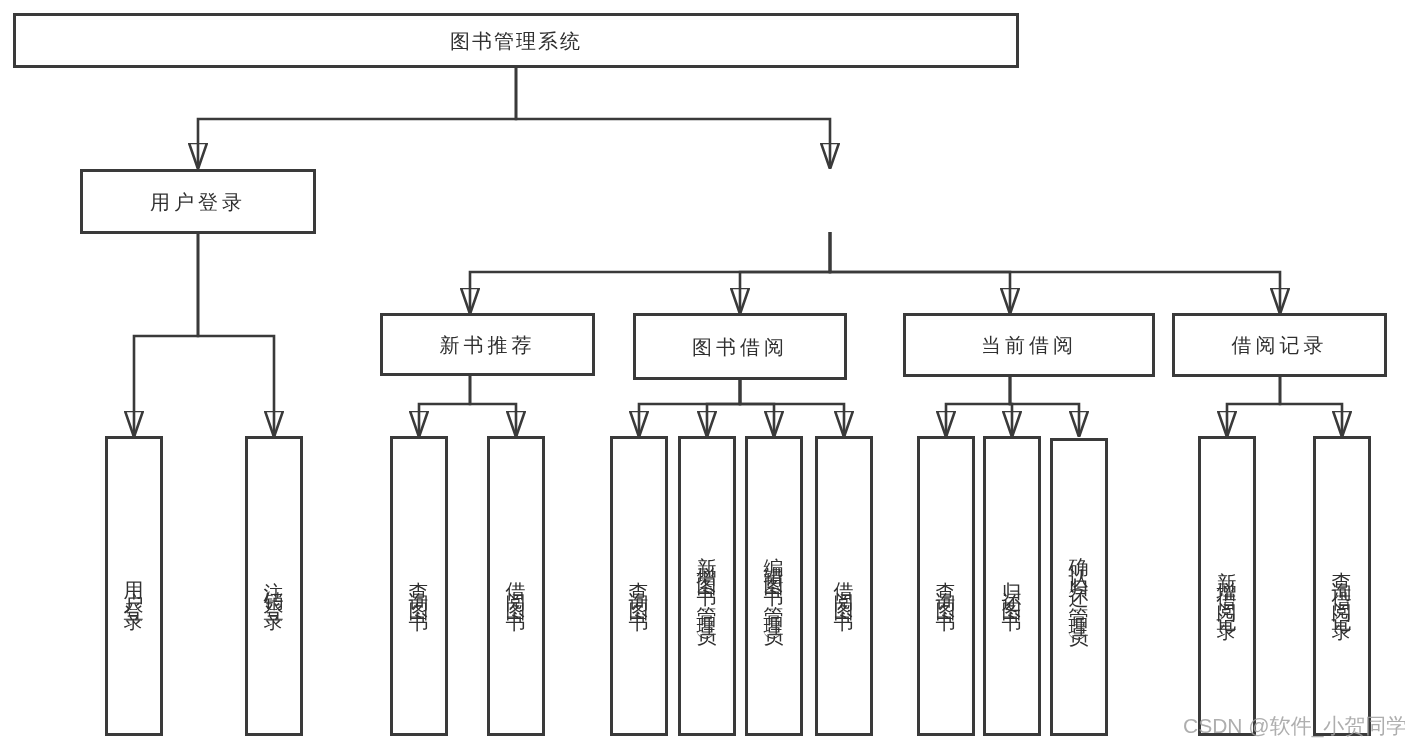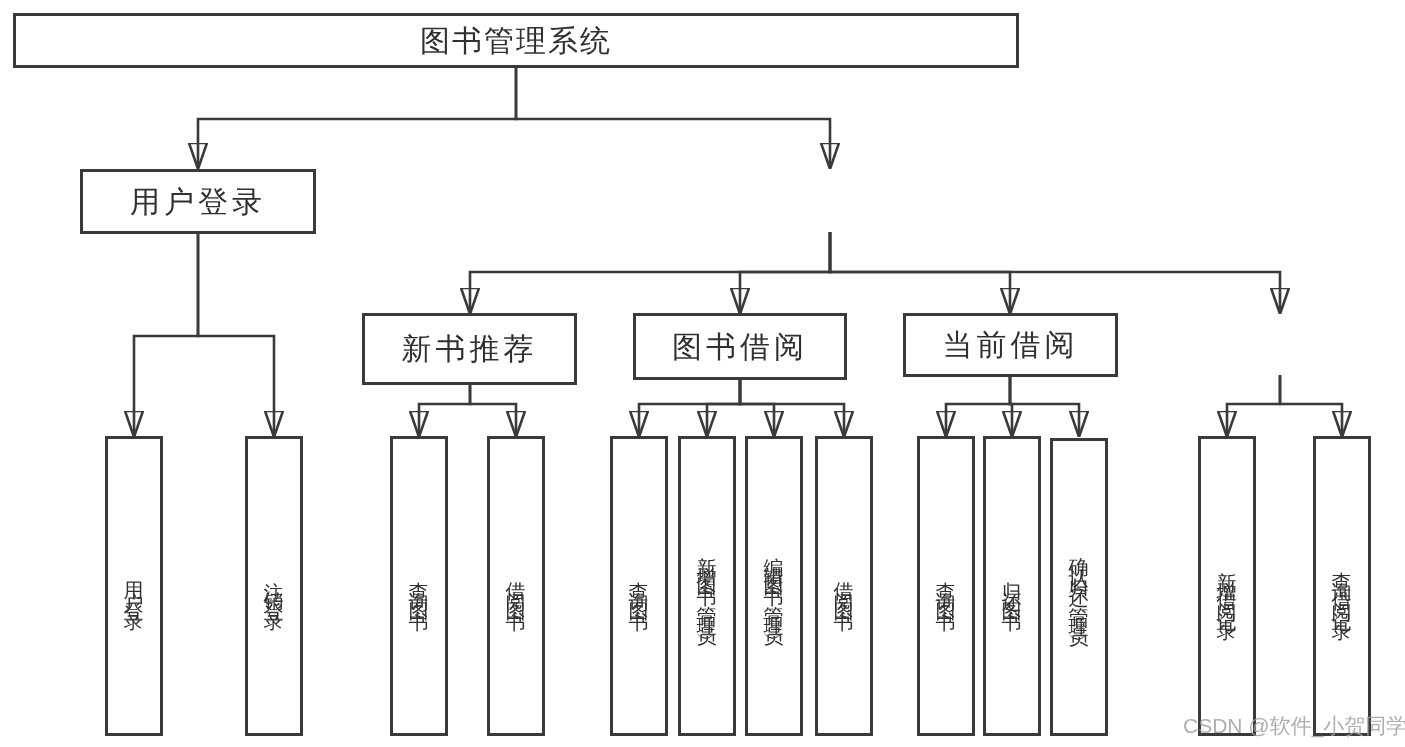--- a/index.html
+++ b/index.html
@@ -6,21 +6,21 @@
   .canvas {
     position:relative; width:1405px; height:747px; background:#ffffff;
     font-family:"Liberation Sans", sans-serif; color:#303030; overflow:hidden;
   }
   svg.connectors { position:absolute; left:0; top:0; width:1405px; height:747px; }
   svg.connectors path { fill:none; stroke:#3a3a3a; stroke-width:2.6; }
   .box {
     position:absolute; box-sizing:border-box; border:3px solid #3a3a3a;
     background:#ffffff; display:flex; align-items:center; justify-content:center;
   }
-  .box .lbl { font-size:30px; letter-spacing:4px; white-space:nowrap; line-height:1; }
+  .box .lbl { font-size:20px; letter-spacing:4px; white-space:nowrap; line-height:1; }
   .box.root .lbl { letter-spacing:2px; }
   .box.v .lbl {
     writing-mode:vertical-rl; text-orientation:mixed;
     font-size:20px; letter-spacing:10px; line-height:1;
   }
   .watermark {
     position:absolute; left:1183px; top:712px; font-size:21px;
     color:rgba(160,160,160,0.85); white-space:nowrap; z-index:5;
   }
 </style>
@@ -71,28 +71,31 @@
   </svg>
 
   <div class="box root" style="left:13px;top:13px;width:1006px;height:55px">
     <span class="lbl">图书管理系统</span>
   </div>
 
   <div class="box" style="left:80px;top:169px;width:236px;height:65px">
     <span class="lbl">用户登录</span>
   </div>
 
-  <div class="box" style="left:362px;top:313px;width:215px;height:72px">
+  <div class="box" style="left:380px;top:313px;width:215px;height:63px">
     <span class="lbl">新书推荐</span>
   </div>
   <div class="box" style="left:633px;top:313px;width:214px;height:67px">
     <span class="lbl">图书借阅</span>
   </div>
-  <div class="box" style="left:903px;top:313px;width:215px;height:64px">
+  <div class="box" style="left:903px;top:313px;width:252px;height:64px">
     <span class="lbl">当前借阅</span>
+  </div>
+  <div class="box" style="left:1172px;top:313px;width:215px;height:64px">
+    <span class="lbl">借阅记录</span>
   </div>
 
   <div class="box v" style="left:105px;top:436px;width:58px;height:300px">
     <span class="lbl">用户登录</span>
   </div>
   <div class="box v" style="left:245px;top:436px;width:58px;height:300px">
     <span class="lbl">注销登录</span>
   </div>
 
   <div class="box v" style="left:390px;top:436px;width:58px;height:300px">

